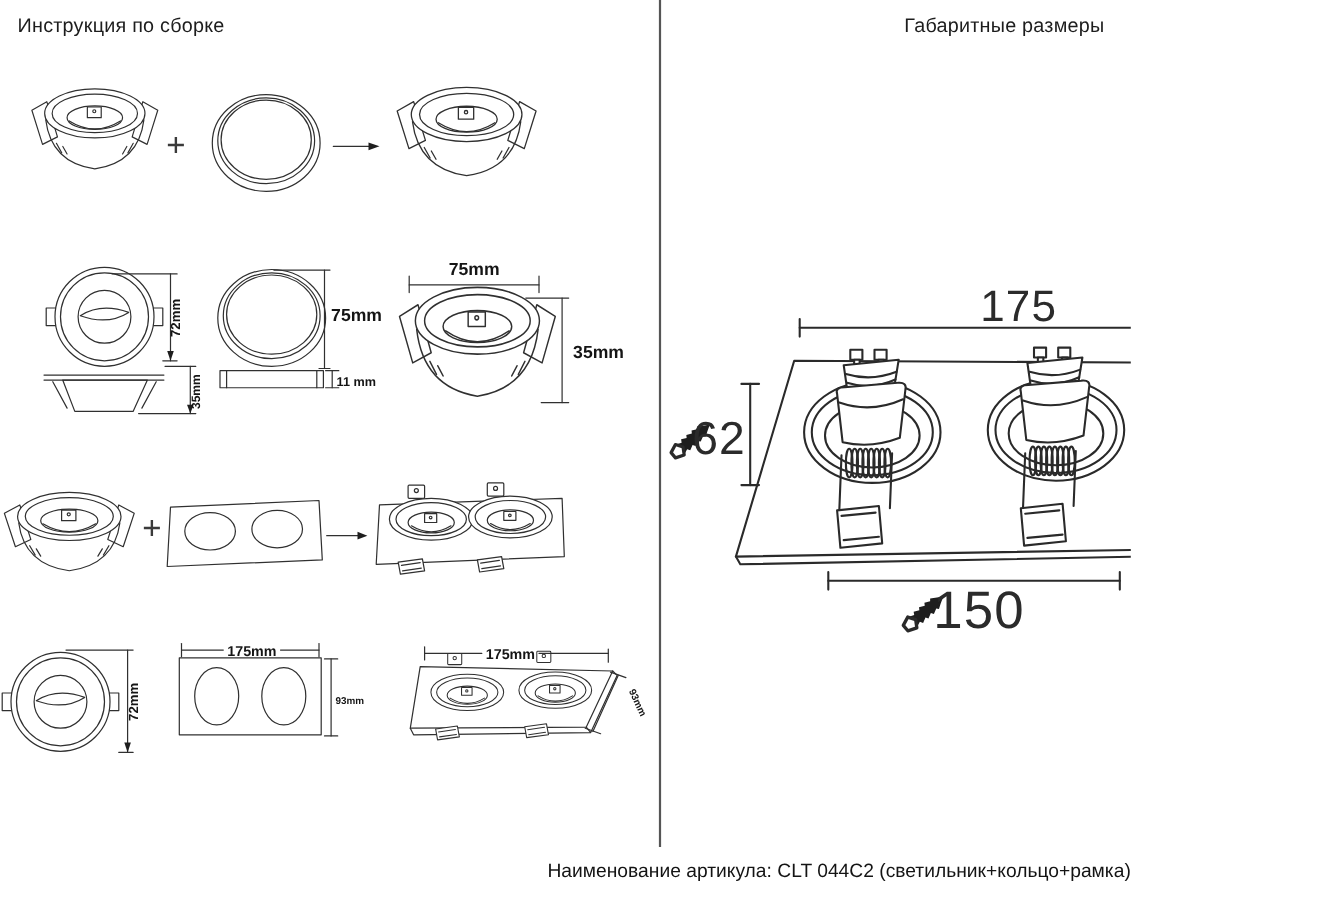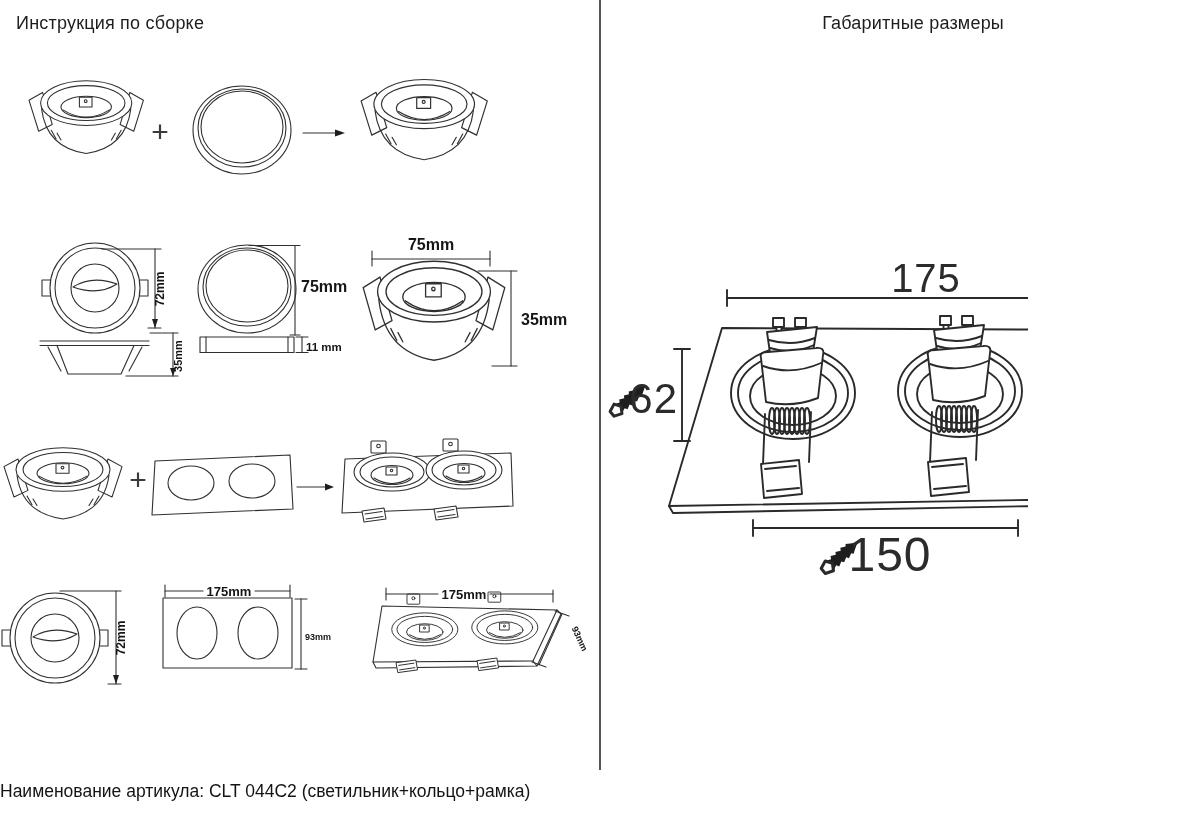--- a/index.html
+++ b/index.html
@@ -1,21 +1,21 @@
 <!DOCTYPE html>
 <html><head>
 <meta charset="utf-8">
 <style>
   html,body{margin:0;padding:0;background:#fff;}
   .page{position:relative;width:1028px;height:827px;background:#fff;overflow:hidden;
         font-family:"Liberation Sans","DejaVu Sans",sans-serif;color:#1b1b1b;}
   .title{position:absolute;top:13px;font-size:18px;letter-spacing:.2px;color:#1d1d1d;white-space:nowrap;}
   .title-left{left:16px;}
   .title-right{right:24px;text-align:right;}
-  .caption{position:absolute;top:781px;left:0;width:100%;text-align:left;font-size:17.5px;color:#141414;}
+  .caption{position:absolute;top:781px;left:0;width:100%;text-align:right;font-size:17.5px;color:#141414;}
   .divider{position:absolute;left:599px;top:0;width:1.5px;height:770px;background:#555;}
   svg{position:absolute;top:0;}
   #left-svg{left:0;}
   #right-svg{left:600px;}
   .s {fill:none;stroke:#303030;stroke-width:1.1;stroke-linecap:round;stroke-linejoin:round;}
   .sw{fill:#ffffff;stroke:#303030;stroke-width:1.1;stroke-linejoin:round;}
   .s2 {fill:none;stroke:#2a2a2a;stroke-width:1.9;stroke-linecap:round;stroke-linejoin:round;}
   .sw2{fill:#ffffff;stroke:#2a2a2a;stroke-width:1.9;stroke-linejoin:round;}
   .sf{fill:#1e1e1e;stroke:none;}
   .dt{fill:#151515;stroke:none;font-weight:700;font-family:"Liberation Sans","DejaVu Sans",sans-serif;}

